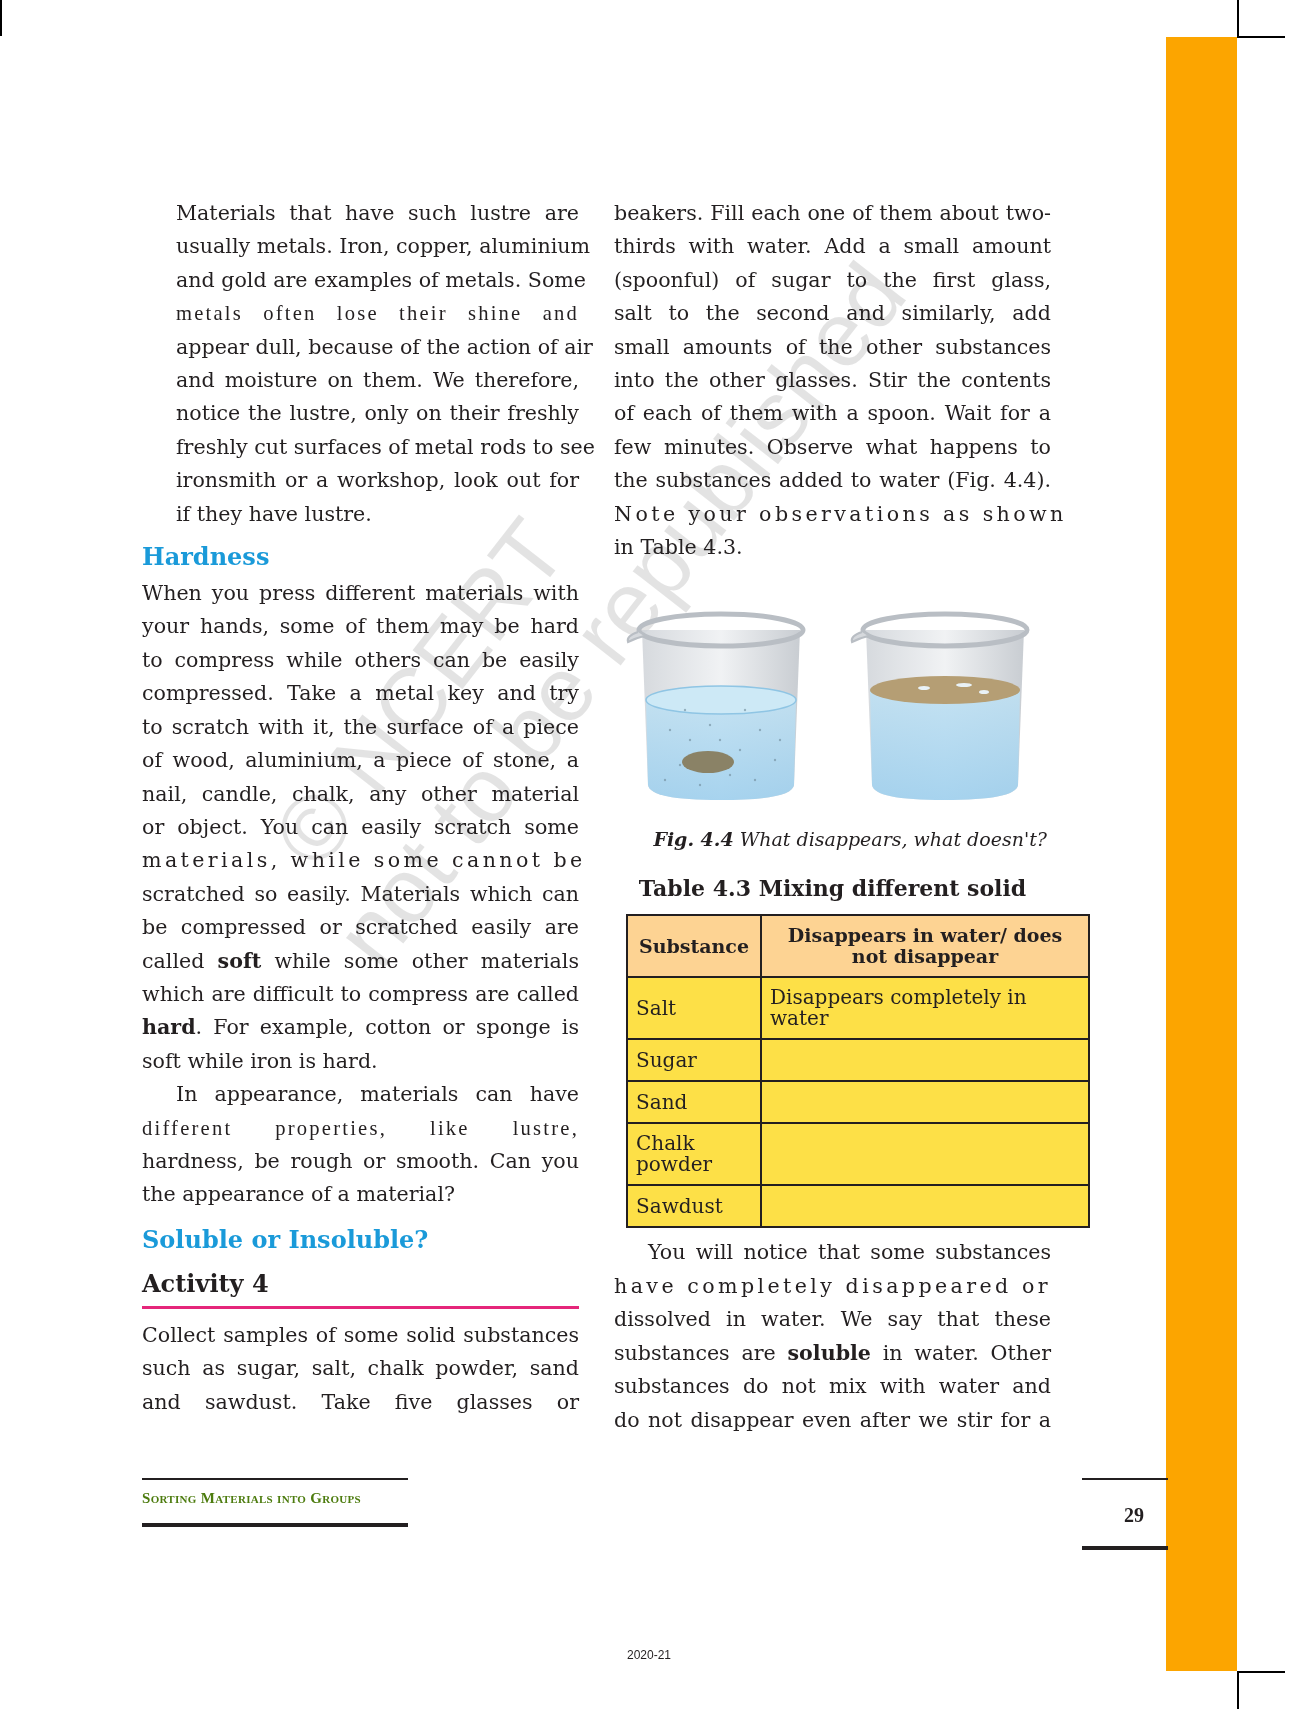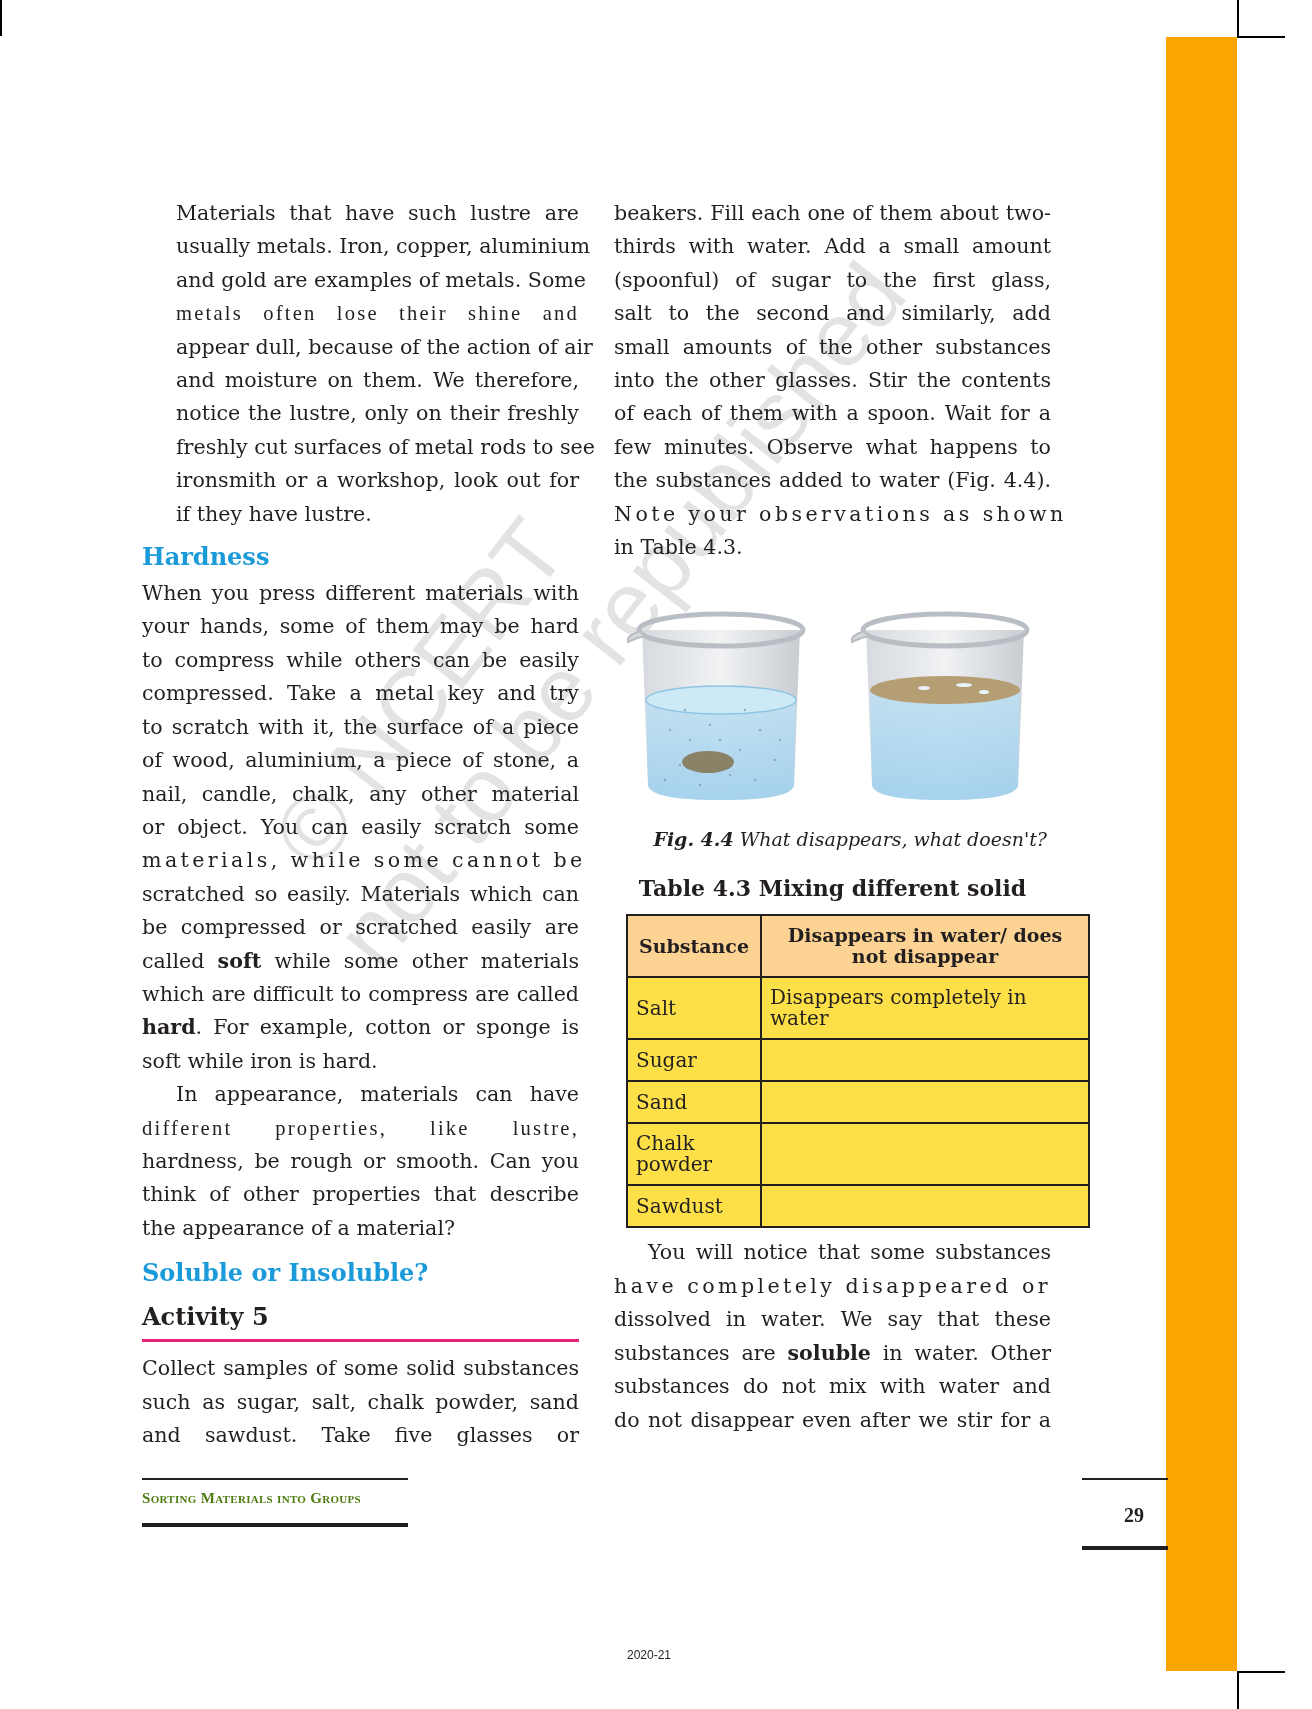--- a/index.html
+++ b/index.html
@@ -90,26 +90,25 @@
     <span class="line"><span>called </span><b>soft</b><span> while some other materials</span></span>
     <span class="line">which are difficult to compress are called</span>
     <span class="line"><b>hard</b><span>. For example, cotton or sponge is</span></span>
     <span class="line last">soft while iron is hard.</span>
   </p>
 
   <p class="para">
     <span class="line" style="padding-left:34px">In appearance, materials can have</span>
     <span class="line spread">different properties, like lustre,</span>
     <span class="line">hardness, be rough or smooth. Can you</span>
-    <span class="line">think of other properties that describe</span>
     <span class="line last">the appearance of a material?</span>
   </p>
 
   <h3 class="sec" style="margin-top:10px">Soluble or Insoluble?</h3>
-  <h3 class="activity">Activity 5</h3>
+  <h3 class="activity">Activity 4</h3>
 
   <p class="para">
     <span class="line">Collect samples of some solid substances</span>
     <span class="line">such as sugar, salt, chalk powder, sand</span>
     <span class="line">and sawdust. Take five glasses or</span>
   </p>
 </div>
 
 <div class="col right">
   <p class="para">

